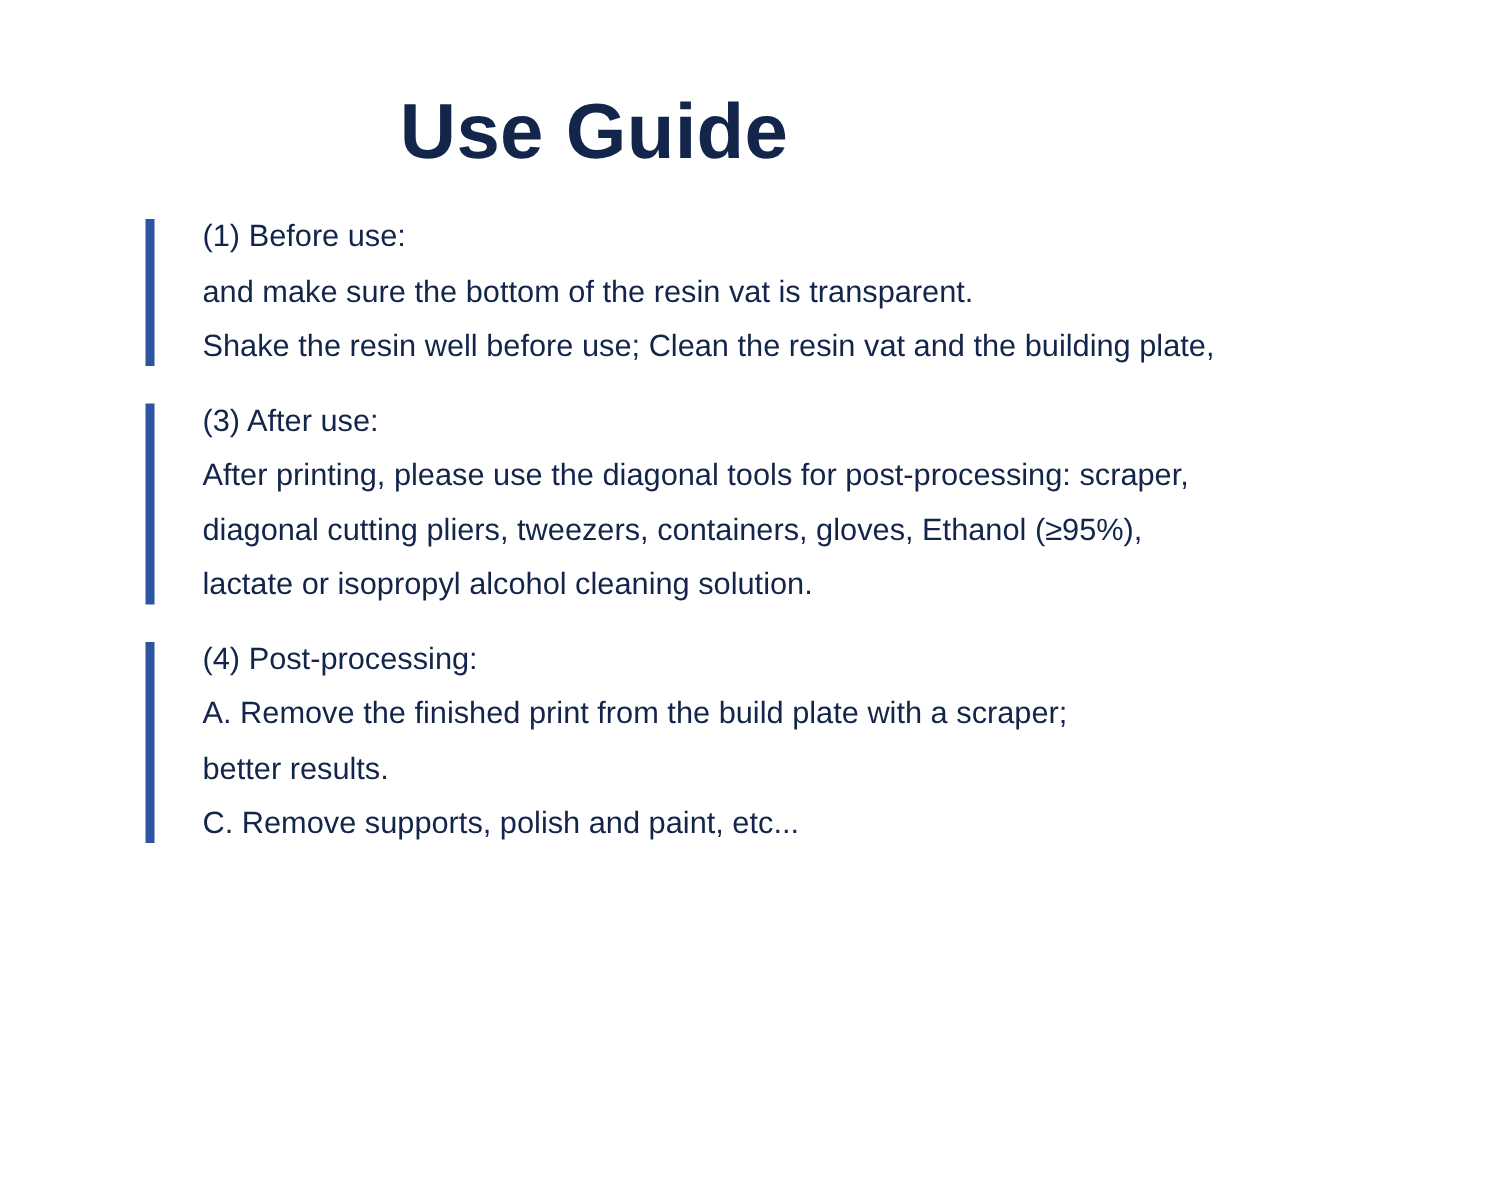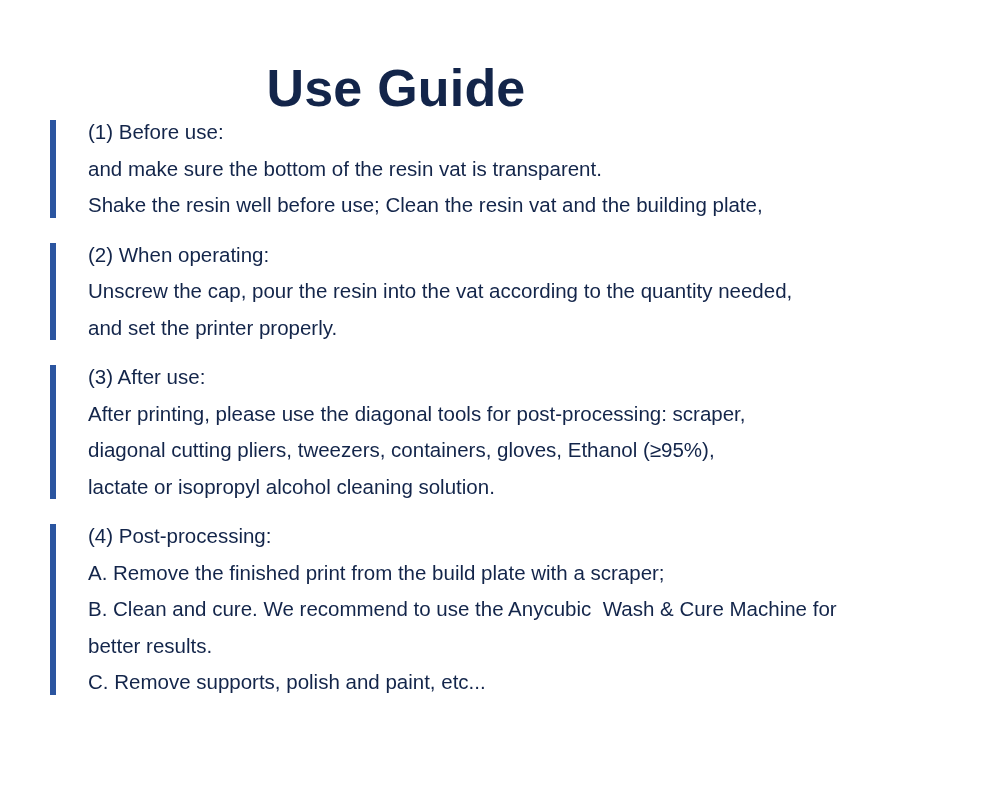--- a/index.html
+++ b/index.html
@@ -28,21 +28,22 @@
     font-size: 52px;
     font-weight: bold;
     color: #13254a;
     letter-spacing: 0.2px;
     margin: 0;
     padding-top: 62px;
     line-height: 1.0;
   }
 
   .sections {
-    padding-left: 50px;
+    margin-top: 26px;
+    padding-left: 97px;
   }
 
   .section {
     position: relative;
     padding-left: 38px;
     margin-bottom: 13px;
   }
 
   .section:last-child {
     margin-bottom: 0;
@@ -74,38 +75,31 @@
 
   <div class="sections">
 
     <div class="section">
       <span class="accent-bar"></span>
       <div class="section-heading">(1) Before use:</div>
       <div class="section-line">and make sure the bottom of the resin vat is transparent.</div>
       <div class="section-line">Shake the resin well before use; Clean the resin vat and the building plate,</div>
     </div>
 
-    <div class="section">
-      <span class="accent-bar"></span>
-      <div class="section-heading">(2) When operating:</div>
-      <div class="section-line">Unscrew the cap, pour the resin into the vat according to the quantity needed,</div>
-      <div class="section-line">and set the printer properly.</div>
-    </div>
 
     <div class="section">
       <span class="accent-bar"></span>
       <div class="section-heading">(3) After use:</div>
       <div class="section-line">After printing, please use the diagonal tools for post-processing: scraper,</div>
       <div class="section-line">diagonal cutting pliers, tweezers, containers, gloves, Ethanol (≥95%),</div>
       <div class="section-line">lactate or isopropyl alcohol cleaning solution.</div>
     </div>
 
     <div class="section">
       <span class="accent-bar"></span>
       <div class="section-heading">(4) Post-processing:</div>
       <div class="section-line">A. Remove the finished print from the build plate with a scraper;</div>
-      <div class="section-line">B. Clean and cure. We recommend to use the Anycubic  Wash &amp; Cure Machine for</div>
       <div class="section-line">better results.</div>
       <div class="section-line">C. Remove supports, polish and paint, etc...</div>
     </div>
 
   </div>
 </div>
 
 </body></html>

